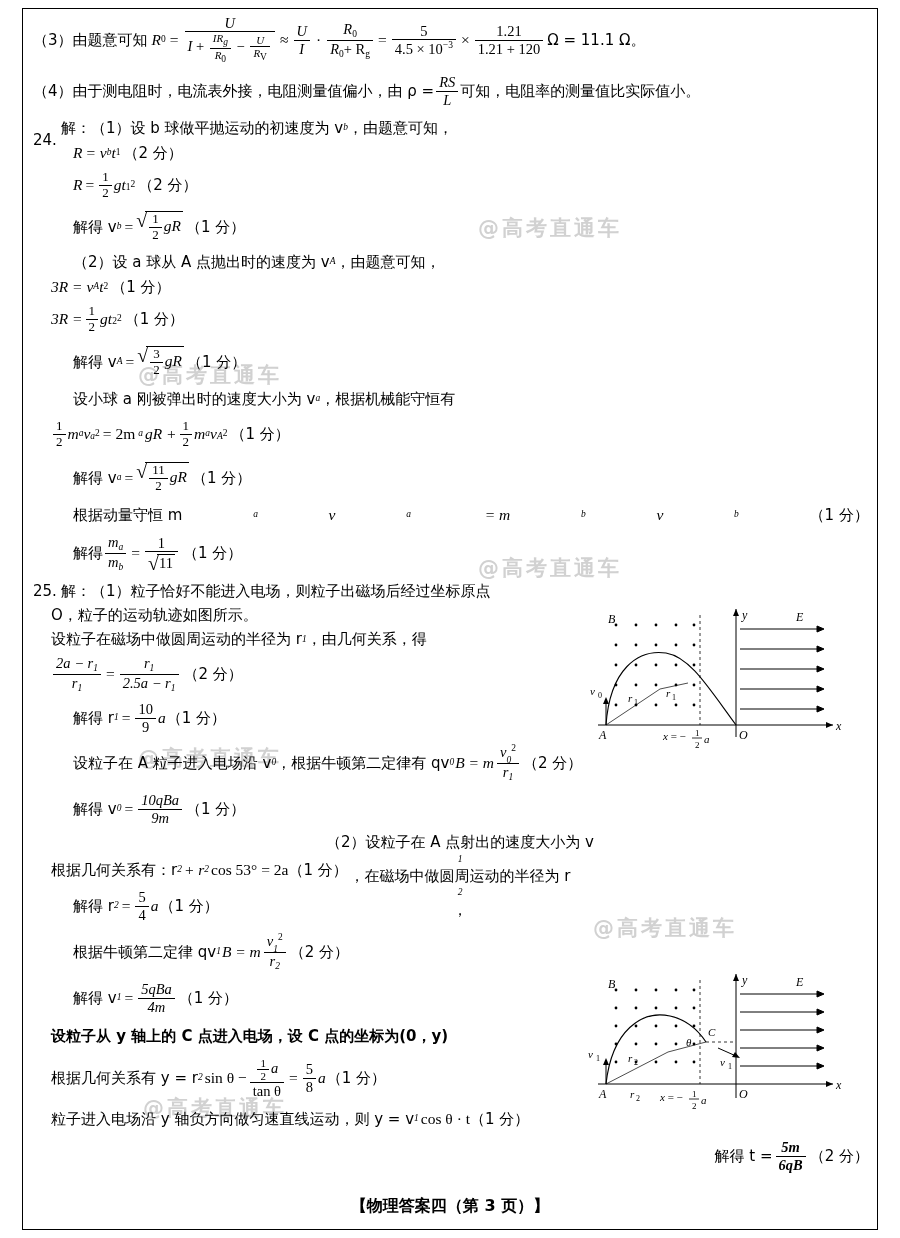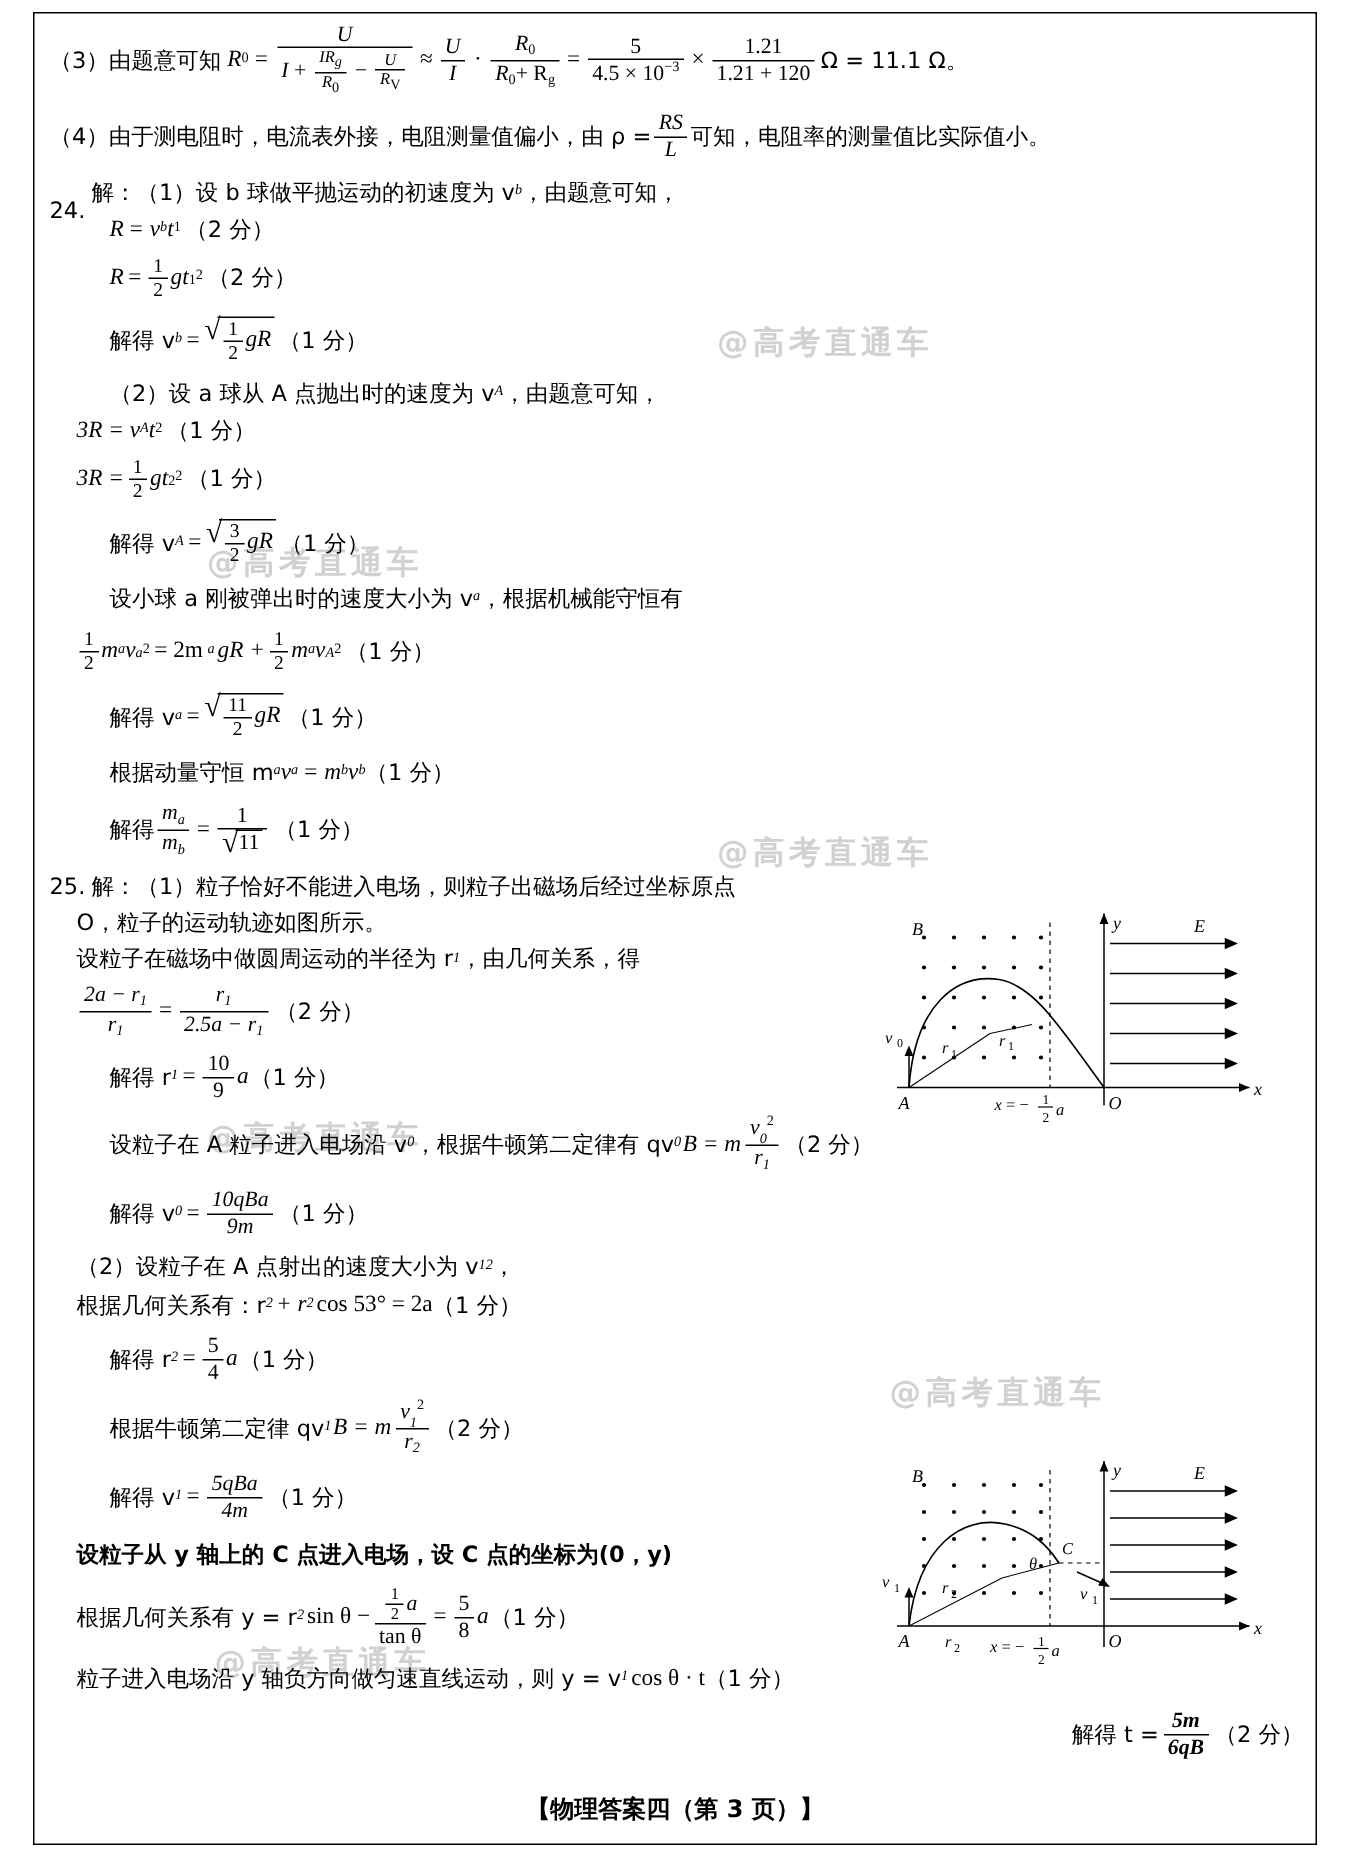--- a/index.html
+++ b/index.html
@@ -249,21 +249,21 @@
     <div class="row line indent2" style="height:46px;">
       <span class="cn">解得 v</span>
         <span class="sub">a</span>
       <span style="margin:0 3px;">=</span>
       <span class="sqrt"><span class="rad">
         <span class="frac"><span class="num">11</span><span class="den">2</span></span><span class="it">gR</span>
       </span></span>
       <span class="cn" style="margin-left:3px;">（1 分）</span>
     </div>
 
-    <div class="row line indent2" style="height:28px;">
+    <div class="row line indent2" style="height:28px;justify-content:space-between;">
       <span class="cn">根据动量守恒 m</span>
         <span class="sub">a</span>
         <span class="it">v</span>
         <span class="sub">a</span>
       <span class="it" style="margin-left:3px;">= m</span>
         <span class="sub">b</span>
         <span class="it">v</span>
         <span class="sub">b</span>
       <span class="cn">（1 分）</span>
     </div>
@@ -337,23 +337,24 @@
       <span class="cn">解得 v</span>
         <span class="sub">0</span>
       <span style="margin:0 3px;">=</span>
       <span class="frac bigfrac">
           <span class="num it">10qBa</span>
           <span class="den it">9m</span>
         </span>
       <span class="cn" style="margin-left:2px;">（1 分）</span>
     </div>
 
-    <div class="row line indent1" style="height:25px;">
+    <div class="row line indent1" style="height:25px;flex-direction:column;">
       <span class="cn">（2）设粒子在 A 点射出的速度大小为 v</span>
         <span class="sub">1</span>
+        <span class="cn">，在磁场中做圆周运动的半径为 r</span>
         <span class="sub">2</span>
         <span class="cn">，</span>
     </div>
 
     <div class="row line indent1" style="height:26px;">
       <span class="cn">根据几何关系有：r</span>
         <span class="sub">2</span>
         <span class="it" style="margin-left:2px;">+ r</span>
         <span class="sub">2</span>
         <span style="margin-left:2px;">cos 53° = 2a</span>

